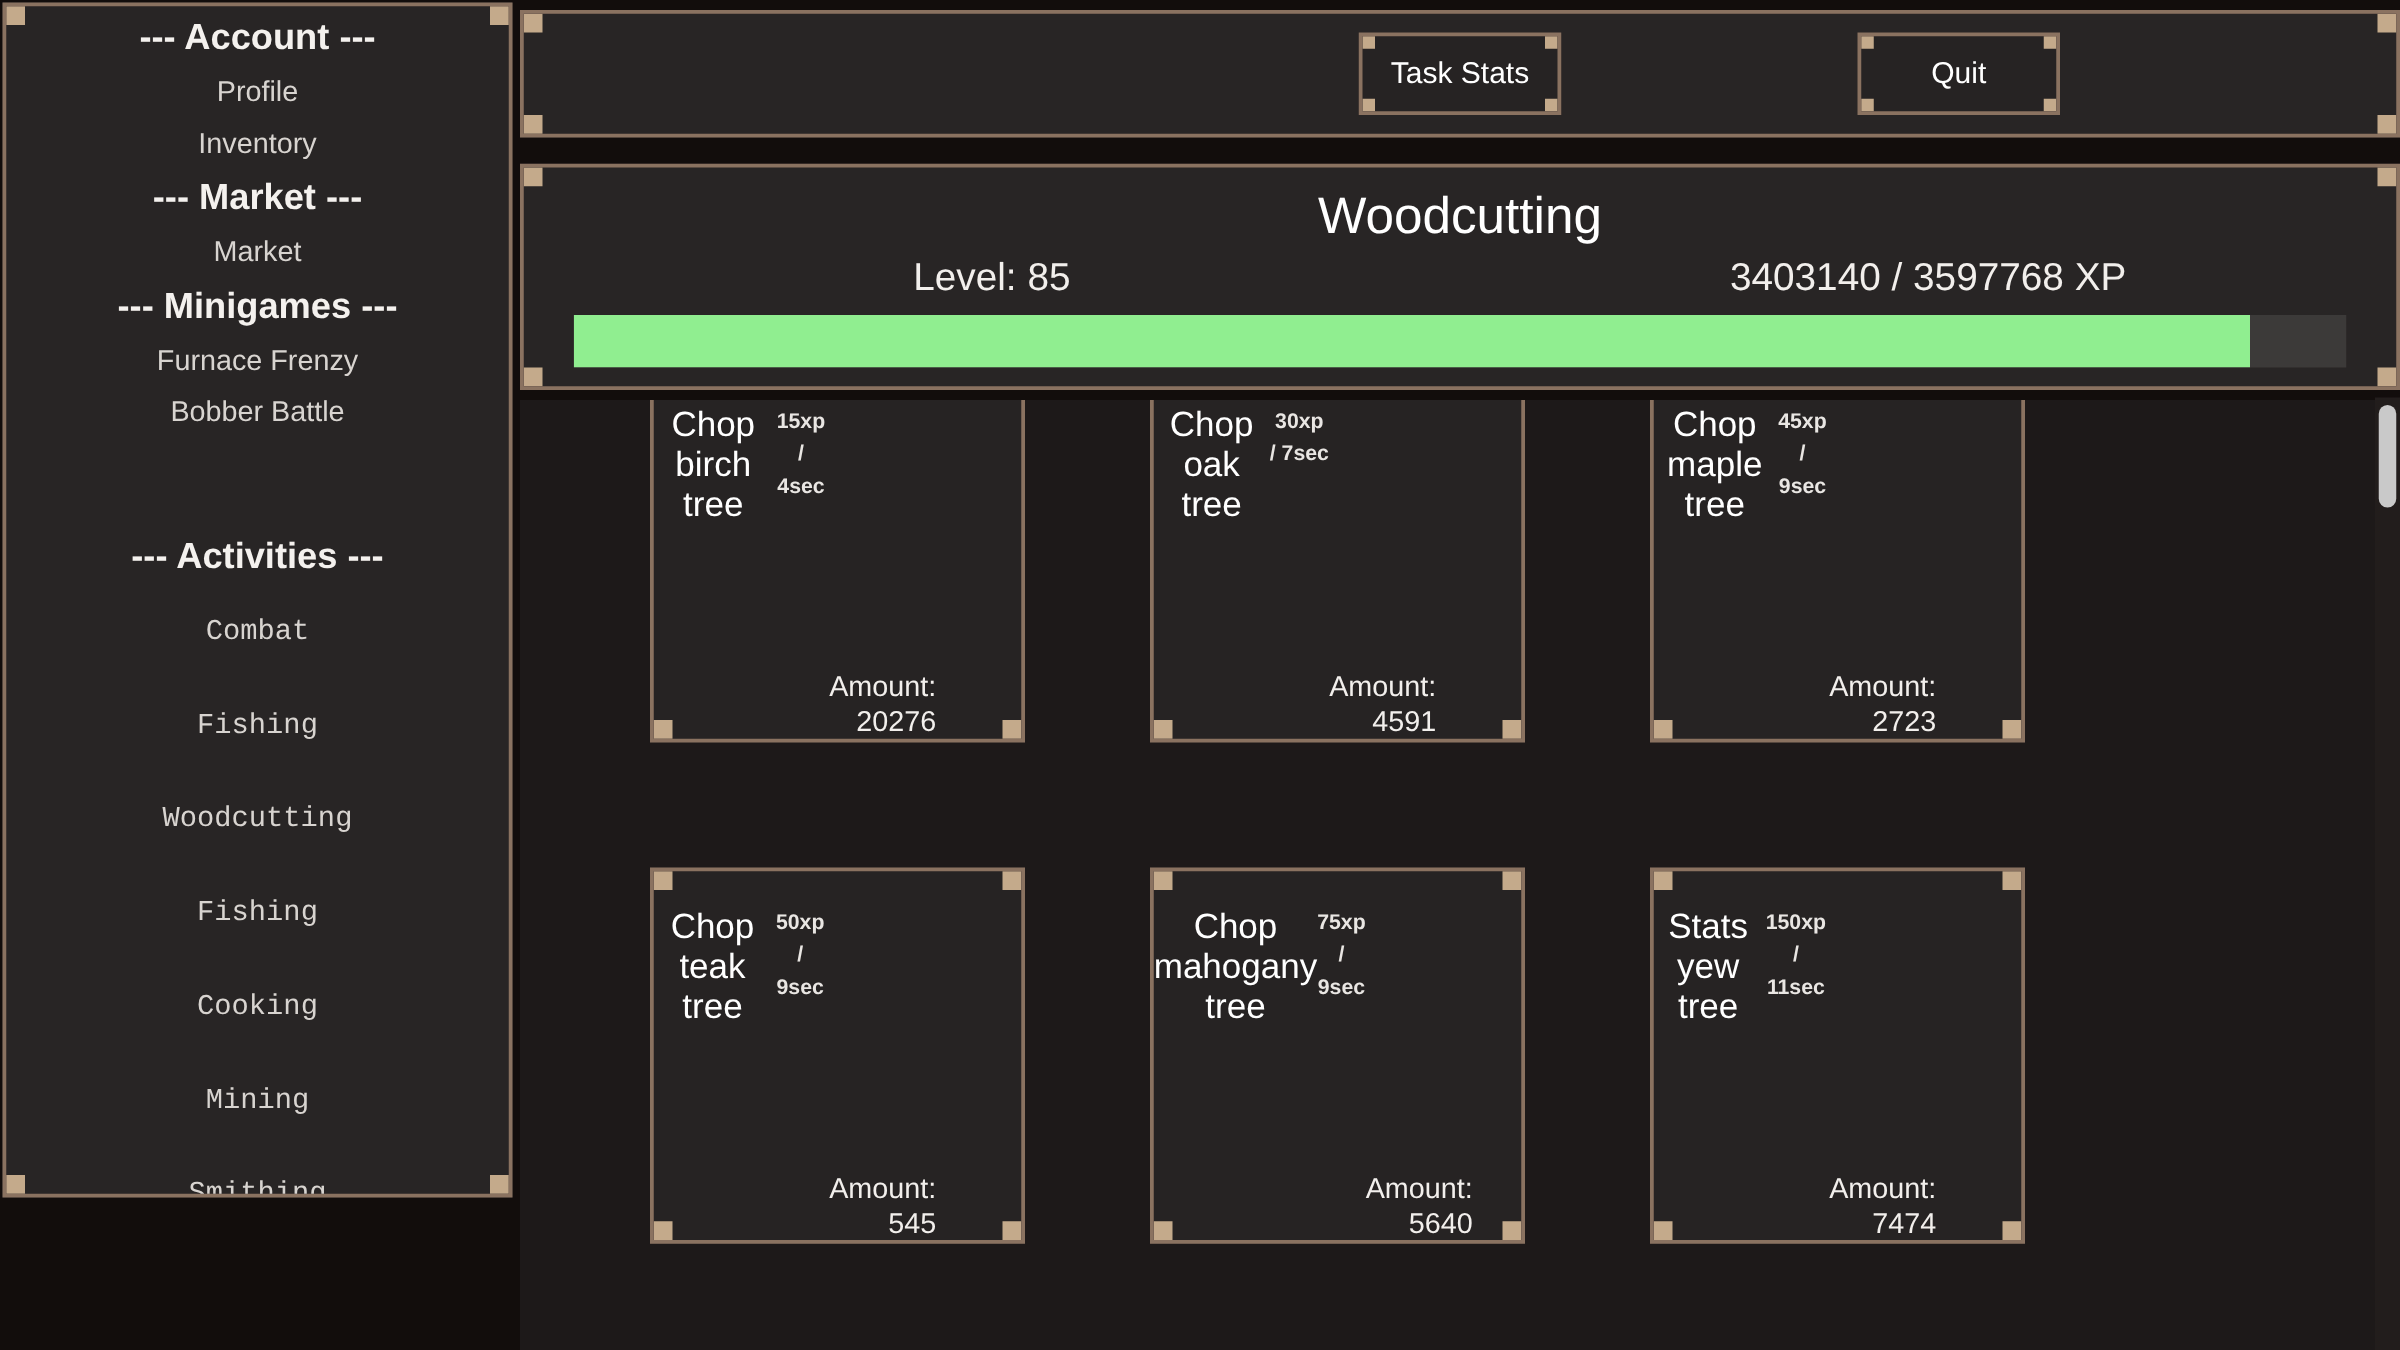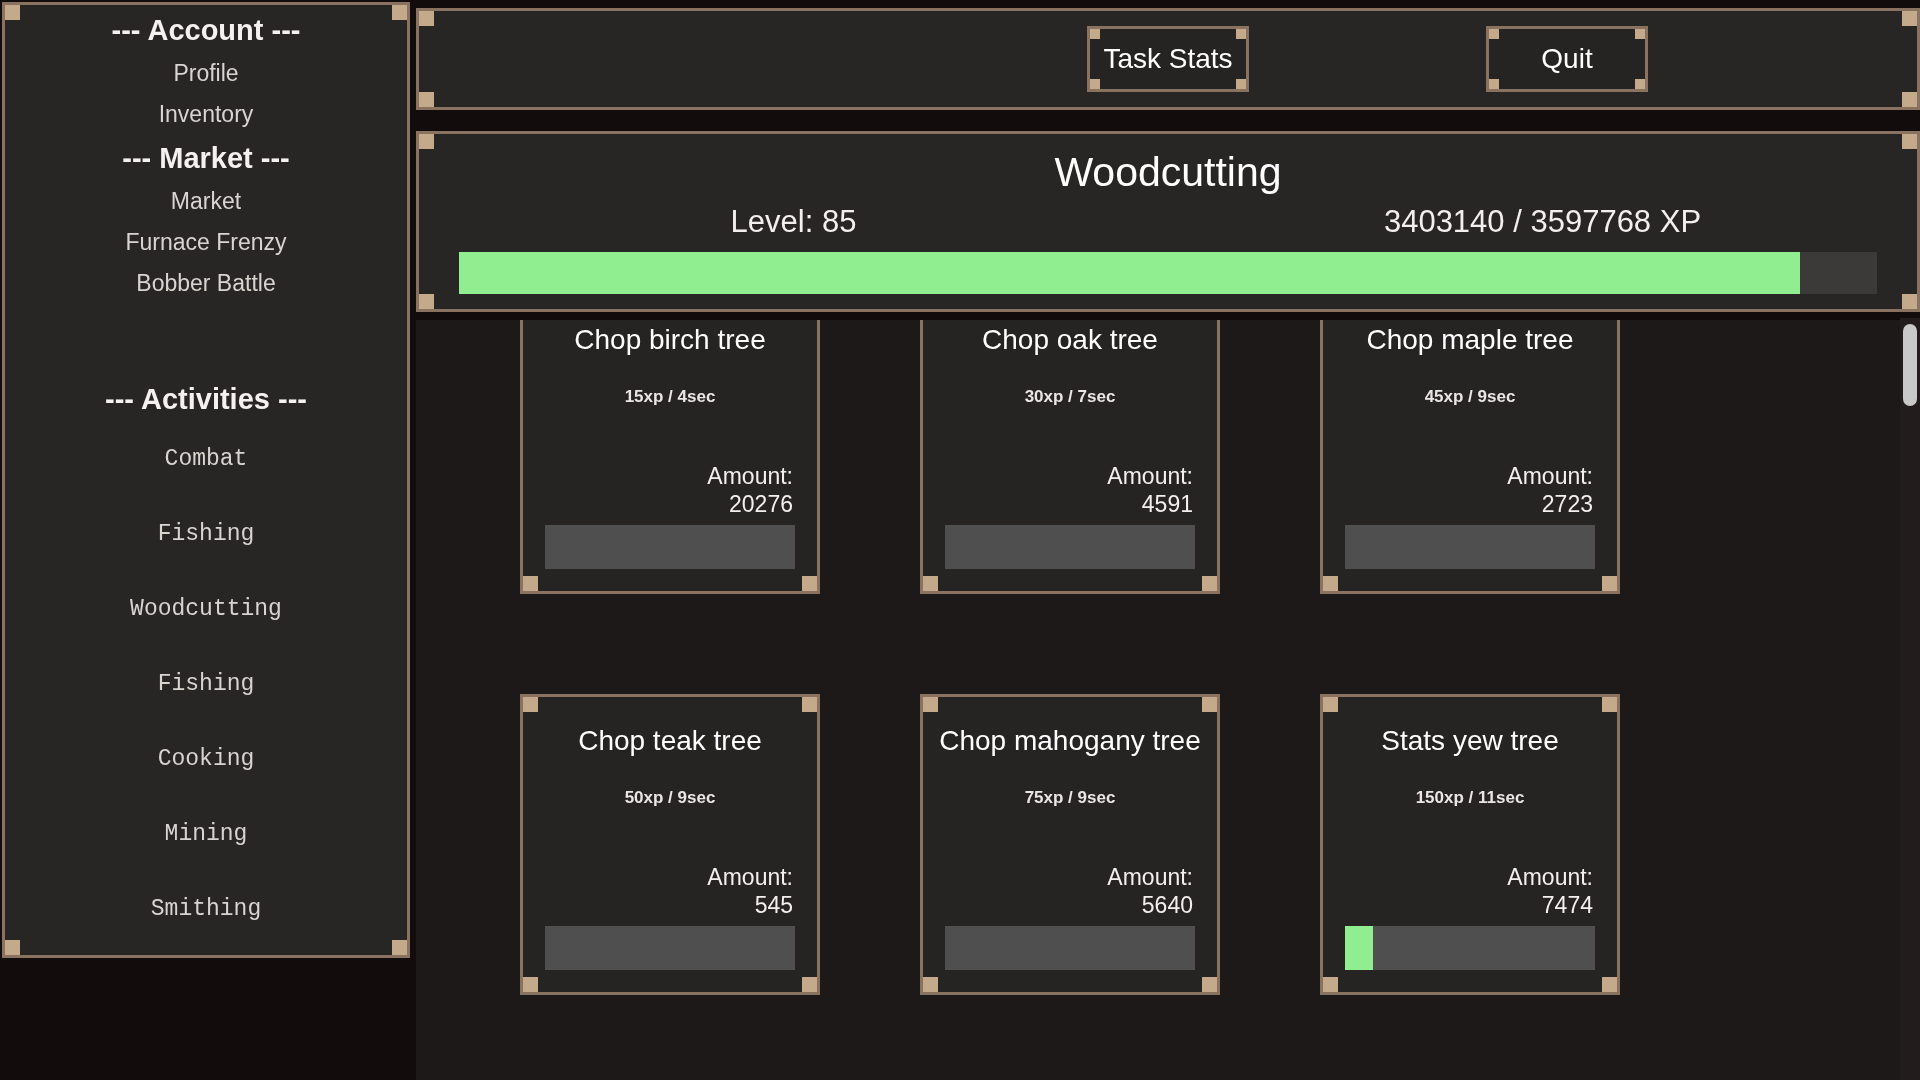--- a/index.html
+++ b/index.html
@@ -43,21 +43,21 @@
 
   
   .topbar{
     position:absolute;left:416px;top:8px;width:1504px;height:102px;
   }
   .btn{
     position:absolute;top:50%;
     width:162px;height:66px;
     background-color:#262323;
     background-size:10px 10px;
-    color:#ffffff;font-size:28px;font-family:"Liberation Sans",sans-serif;
+    color:#ffffff;font-size:24px;font-family:"Liberation Sans",sans-serif;
     cursor:pointer;
     display:flex;align-items:center;justify-content:center;
     padding:0;
   }
   .btn.task-stats{left:50%;transform:translate(-50%,-50%);}
   .btn.quit{left:1067px;transform:translateY(-50%);}
 
   
   .skill{
     position:absolute;left:416px;top:131px;width:1504px;height:181px;
@@ -85,21 +85,21 @@
   .grid{
     display:grid;
     grid-template-columns:repeat(3,300px);
     column-gap:100px;row-gap:100px;
     padding-left:104px;
     margin-top:-27px;
   }
   .card{
     width:300px;height:301px;
     background-color:#262323;
-    display:flex;flex-direction:column;
+    display:flex;flex-direction:row;
     text-align:center;
     cursor:pointer;
   }
   .card-title{margin-top:28px;font-size:28px;line-height:32px;color:#ffffff;}
   .card-rate{margin-top:28px;font-size:17px;line-height:26px;color:#e9e6e3;font-weight:bold;}
   .card-amount{
     margin-top:auto;
     text-align:right;padding-right:24px;
     font-size:23px;line-height:28px;color:#f2efec;
   }
@@ -125,20 +125,21 @@
 <div class="app">
 
   <nav class="sidebar frame">
     <div class="side-header">--- Account ---</div>
     <div class="side-item">Profile</div>
     <div class="side-item">Inventory</div>
 
     <div class="side-header">--- Market ---</div>
     <div class="side-item">Market</div>
 
+    <div class="side-header">--- Minigames ---</div>
     <div class="side-item">Furnace Frenzy</div>
     <div class="side-item">Bobber Battle</div>
 
     <div class="side-header activities">--- Activities ---</div>
     <div class="side-item activity">Combat</div>
     <div class="side-item activity">Fishing</div>
     <div class="side-item activity">Woodcutting</div>
     <div class="side-item activity">Fishing</div>
     <div class="side-item activity">Cooking</div>
     <div class="side-item activity">Mining</div>

